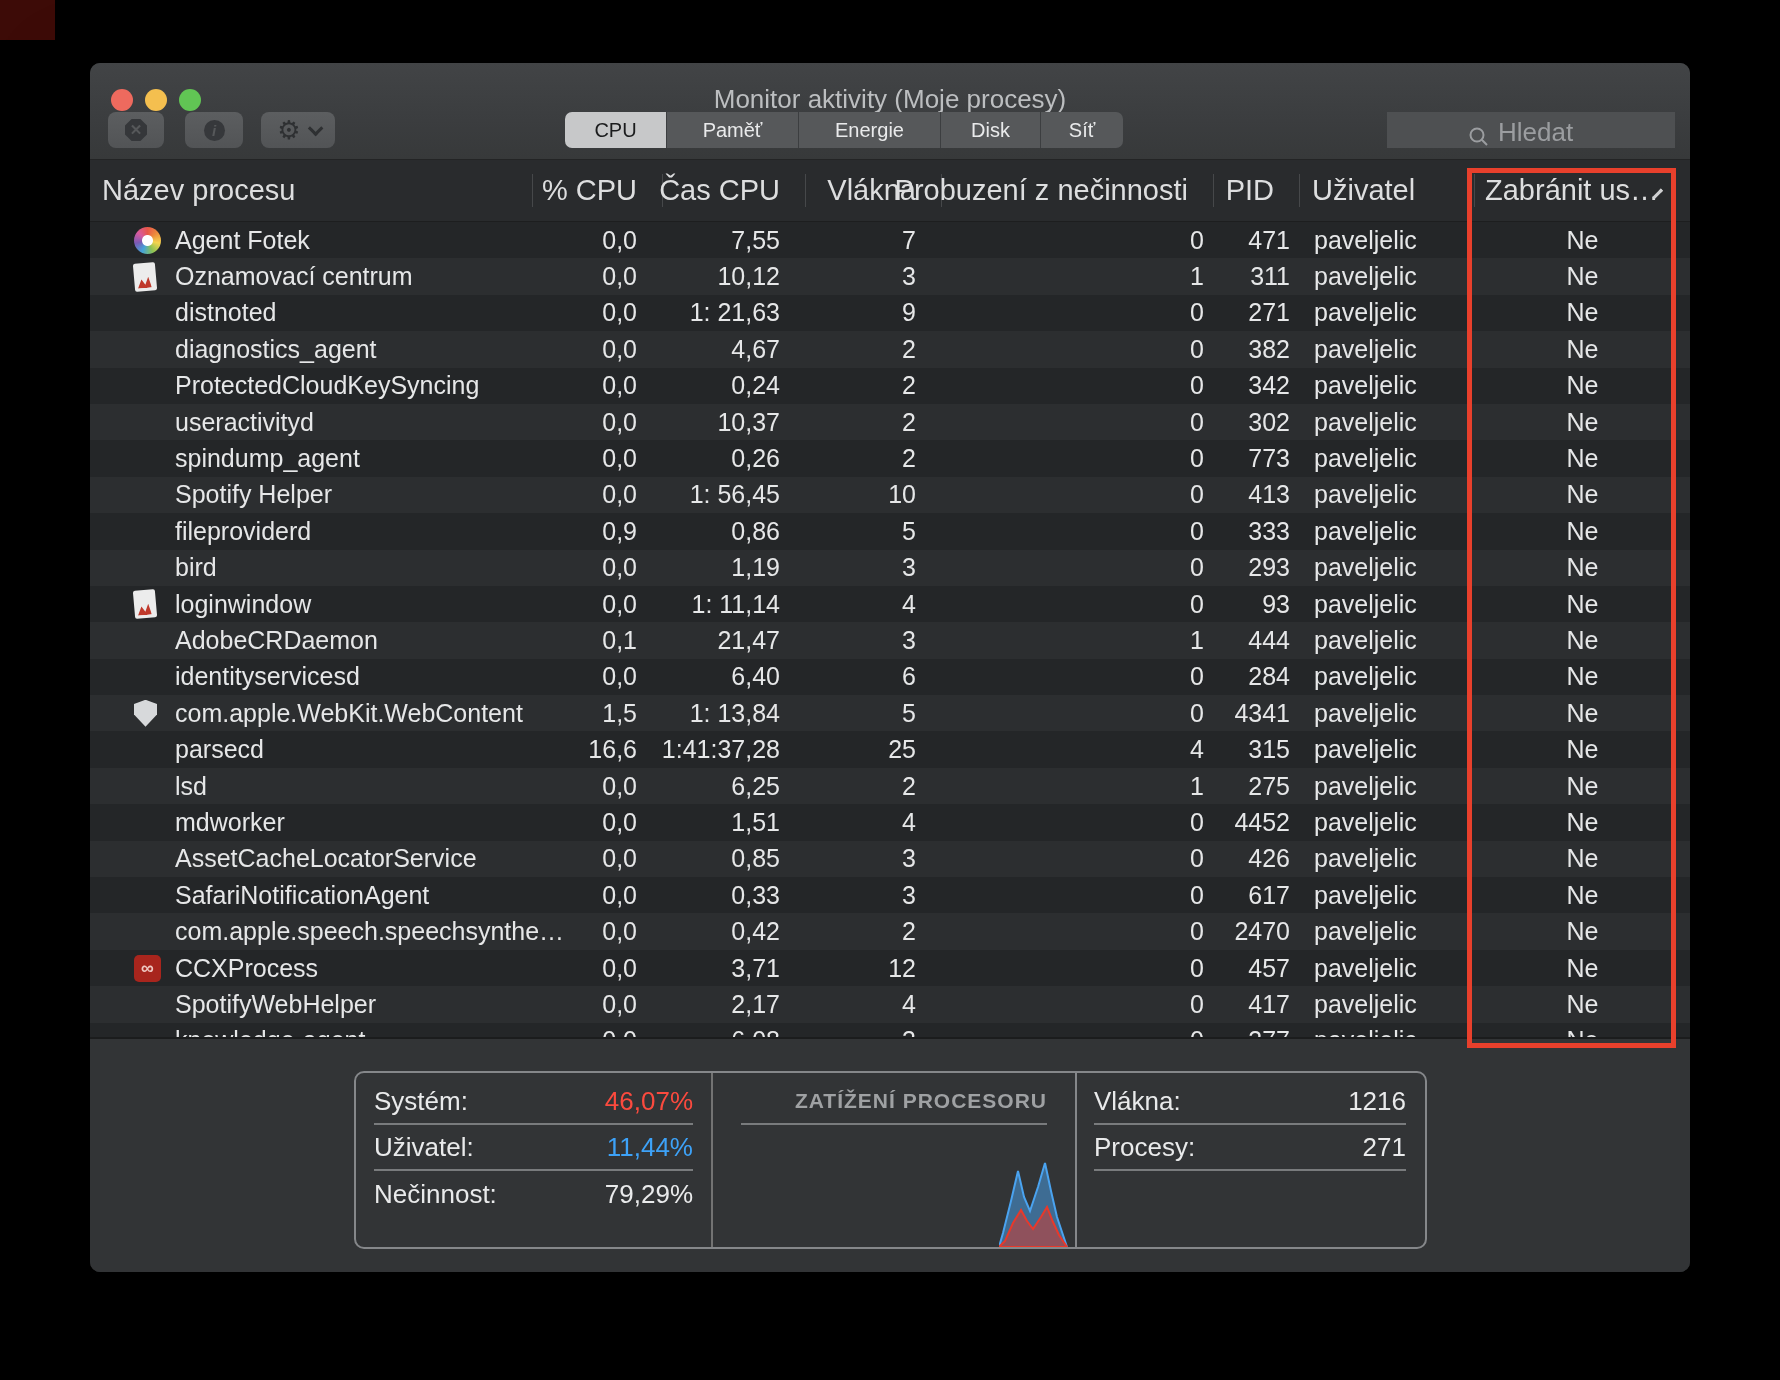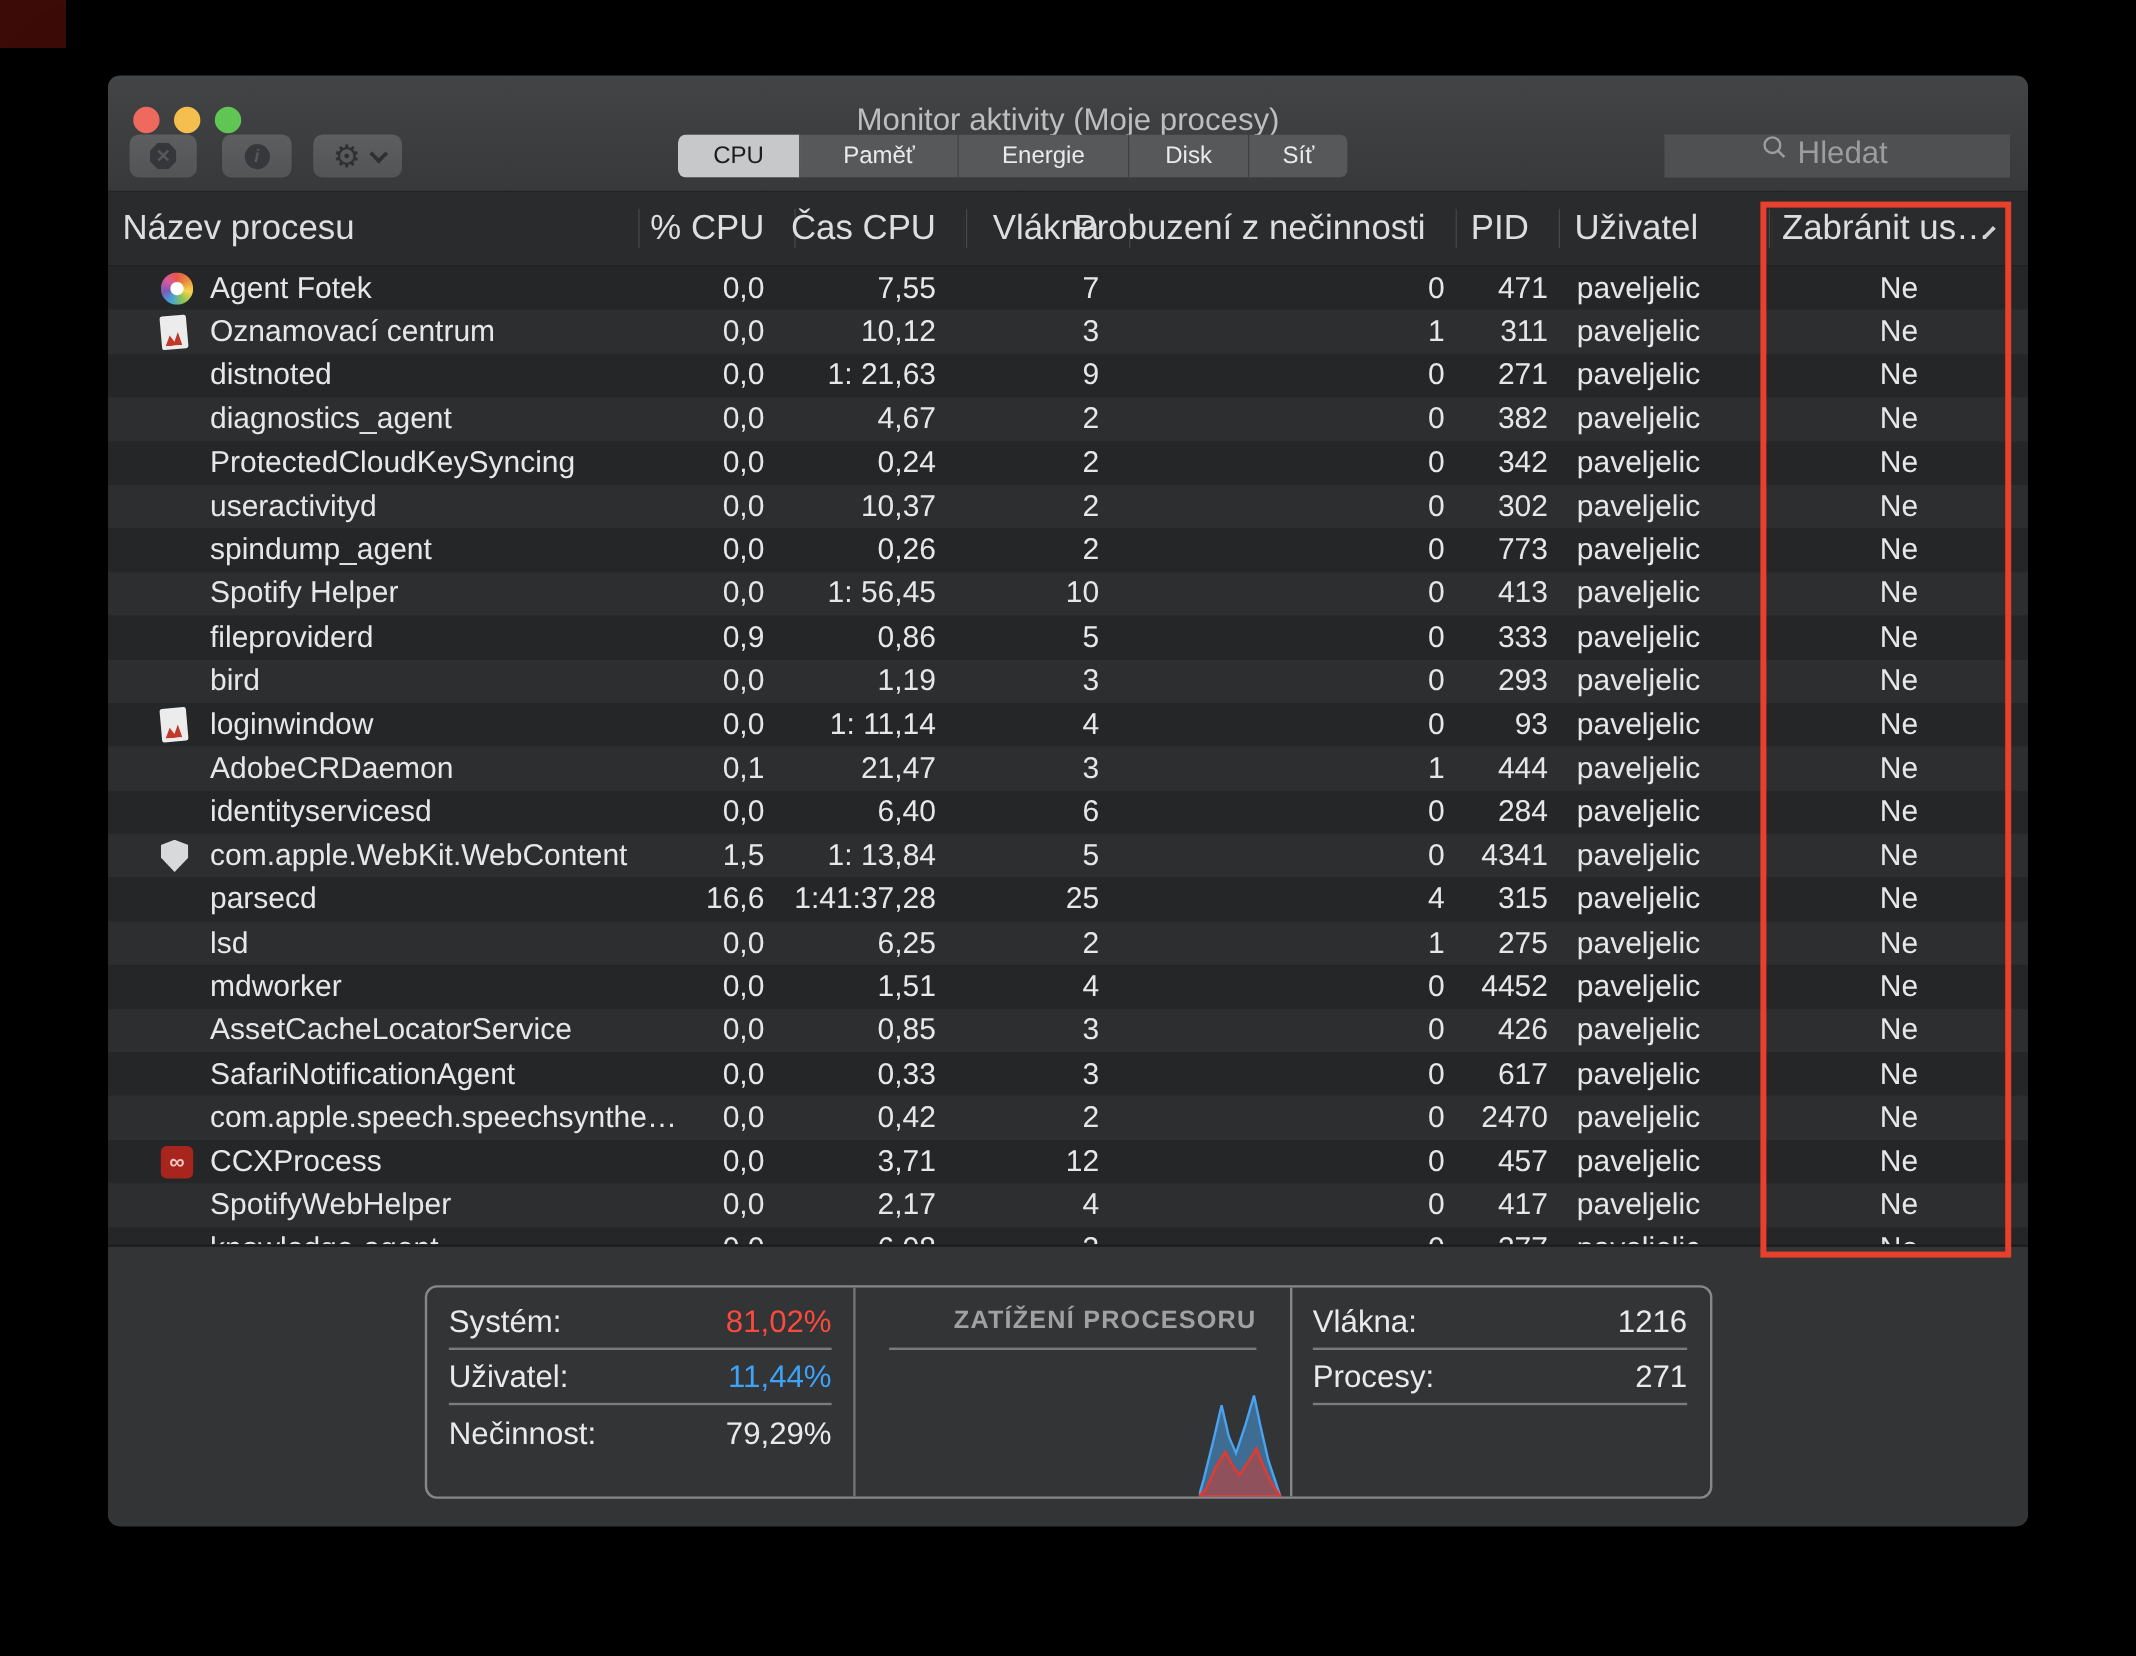--- a/index.html
+++ b/index.html
@@ -34,21 +34,21 @@
   .chev{width:11px;height:11px;border-right:3px solid #2e3032;border-bottom:3px solid #2e3032;
     transform:rotate(45deg) translateY(-3px);}
 
   #tabs{position:absolute;left:475px;top:49px;height:36px;display:flex;border-radius:7px;overflow:hidden;}
   .tab{height:36px;display:flex;align-items:center;justify-content:center;font-size:20px;
     background:#56585a;color:#e9eaeb;border-right:1px solid #3c3e40;}
   .tab:last-child{border-right:none;}
   .tab.selected{background:#c7c8c9;color:#1b1c1d;}
 
   #search{position:absolute;left:1297px;top:49px;width:288px;height:36px;border-radius:0;
-    background:#4e5052;display:flex;align-items:flex-start;justify-content:center;gap:8px;}
+    background:#4e5052;display:flex;align-items:flex-end;justify-content:center;gap:8px;}
   #search svg{flex:0 0 auto;}
   #search input{width:96px;background:transparent;border:none;outline:none;color:#9b9da0;font-size:26px;padding:0;}
   #search input::placeholder{color:#9b9da0;}
 
   
   #thead{position:absolute;left:0;top:97px;width:1600px;height:62px;background:#292b2d;
     display:grid;grid-template-columns:443px 130px 143px 136px 272px 86px 175px 215px;
     border-bottom:1px solid #1d1e1f;}
   .hcell{position:relative;display:flex;align-items:center;color:#dddedf;font-size:29px;white-space:nowrap;}
   .hcell:not(:last-child)::after{content:"";position:absolute;right:0;top:14px;bottom:14px;width:1px;background:#46484a;}
@@ -482,21 +482,21 @@
     <div class="cell c-left">paveljelic</div>
     <div class="cell c-center">Ne</div>
   </div>
       </div>
 
     <div id="footer">
       <div id="stats-panel">
         <div class="pcol pcol-left" id="stats-left">
             <div class="stat-row lined">
               <span>Systém:</span>
-              <span style="color: rgb(251, 74, 62);">81,02%</span>
+              <span style="color: rgb(251, 74, 62);">46,07%</span>
             </div>
             <div class="stat-row lined">
               <span>Uživatel:</span>
               <span style="color: rgb(61, 162, 248);">11,44%</span>
             </div>
             <div class="stat-row">
               <span>Nečinnost:</span>
               <span style="color: rgb(233, 234, 235);">79,29%</span>
             </div>
           </div>

